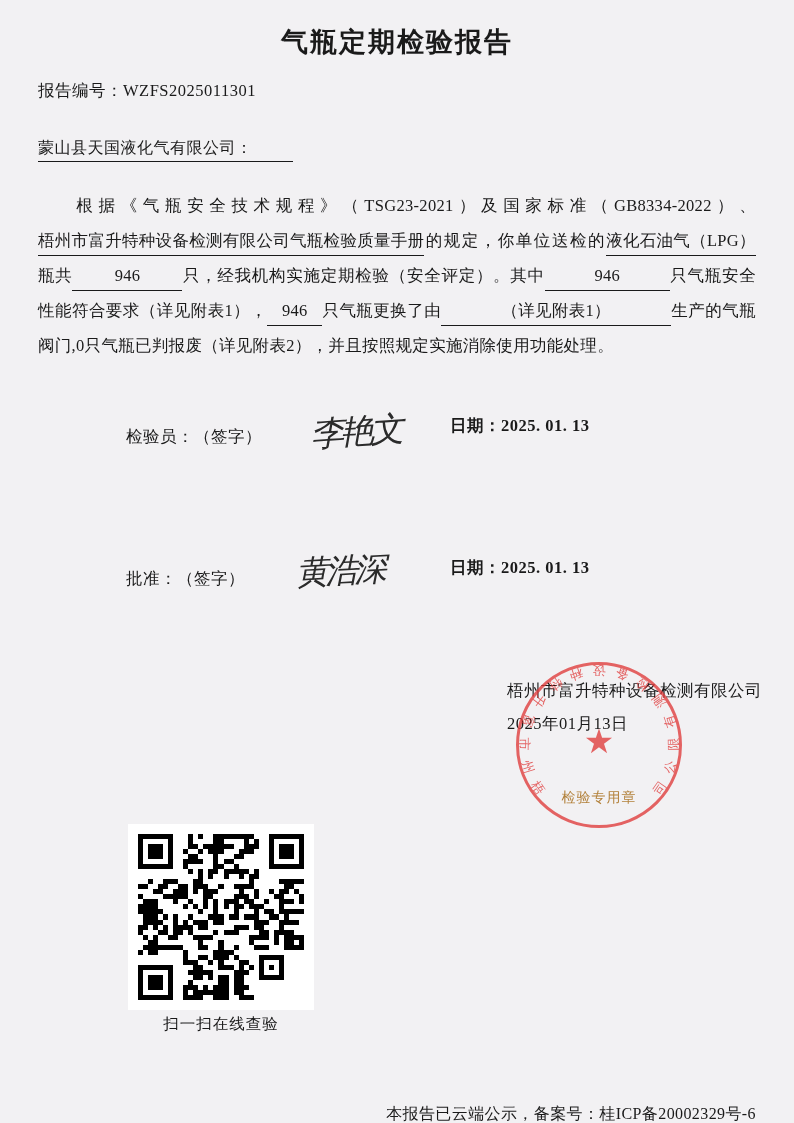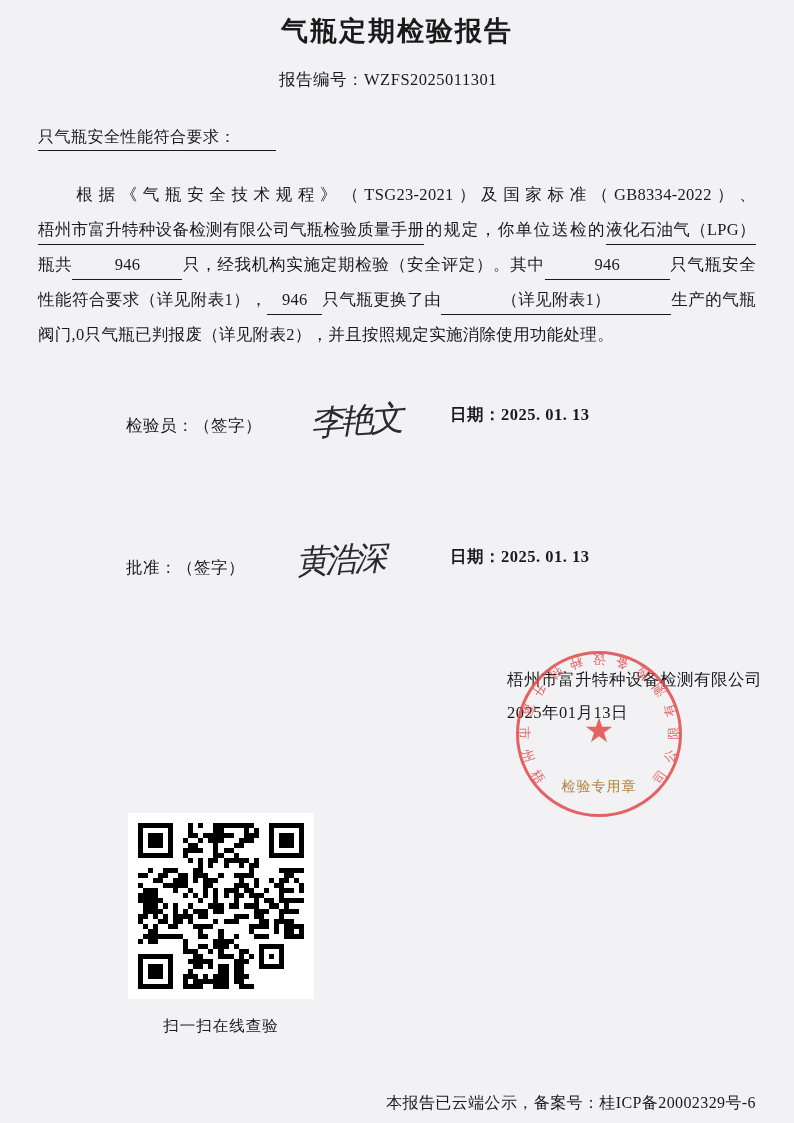--- a/index.html
+++ b/index.html
@@ -20,25 +20,25 @@
     width: 794px;
     height: 1123px;
     box-sizing: border-box;
     padding: 0 38px;
   }
   .doc-title {
     text-align: center;
     font-size: 27px;
     font-weight: bold;
     letter-spacing: 2px;
-    margin-top: 13px;
+    margin-top: 24px;
     font-family: "Liberation Sans", "DejaVu Sans", sans-serif;
   }
   .report-no {
-    text-align: center;
+    text-align: left;
     font-size: 16.5px;
     margin-top: 20px;
     padding-right: 18px;
     letter-spacing: 0.5px;
   }
   .addressee {
     margin-top: 36px;
     font-size: 16px;
     display: inline-block;
     border-bottom: 1.2px solid #1a1a1a;
@@ -177,21 +177,21 @@
   }
   .qr {
     width: 186px;
     height: 186px;
     background: #fff;
     padding: 0;
     box-sizing: border-box;
   }
   .qr svg { display: block; }
   .qr-caption {
-    margin-top: 17px;
+    margin-top: 4px;
     font-size: 15.5px;
     letter-spacing: 1px;
   }
   .footer {
     position: absolute;
     left: 0;
     right: 38px;
     bottom: 22px;
     text-align: right;
     font-size: 16px;
@@ -203,21 +203,21 @@
 
 <div class="page">
 
   <div class="doc-title">气瓶定期检验报告</div>
 
   <div class="report-no">
     <span>报告编号：</span><span>WZFS2025011301</span>
   </div>
 
   <div>
-    <span class="addressee">只气瓶安全性能符合要求：</span>
+    <span class="addressee">蒙山县天国液化气有限公司：</span>
   </div>
 
   <div class="body-text">
     <p>
       <span class="indent"></span><span>根据《气瓶安全技术规程》（TSG23-2021）及国家标准（GB8334-2022）、</span><span class="ul ul-company">梧州市富升特种设备检测有限公司气瓶检验质量手册</span><span>的规定，你单位送检的</span><span class="ul ul-gas">液化石油气（LPG）</span><span>瓶共</span><span class="ul ul-count">946</span><span>只，经我机构实施定期检验（安全评定）。其中</span><span class="ul ul-count2">946</span><span>只气瓶安全性能符合要求（详见附表1），</span><span class="ul ul-count3">946</span><span>只气瓶更换了由</span><span class="ul ul-valve">（详见附表1）</span><span>生产的气瓶阀门,</span><span>0</span><span>只气瓶已判报废（详见附表2），并且按照规定实施消除使用功能处理。</span>
     </p>
   </div>
 
   <div class="sign-block">
     <span class="sign-label">检验员：（签字）</span>

